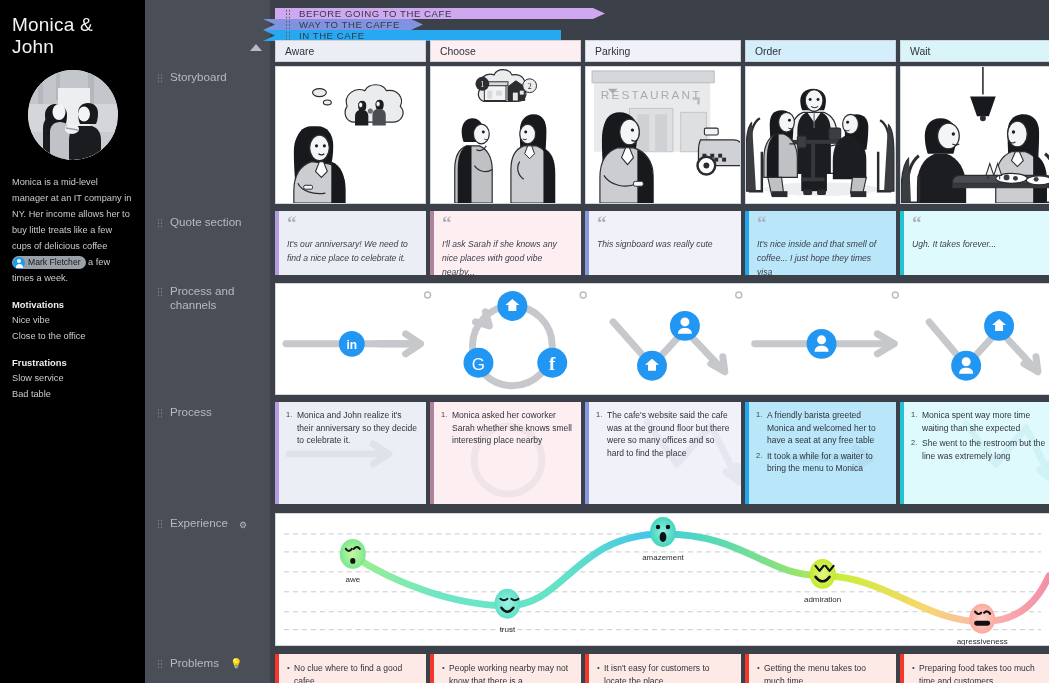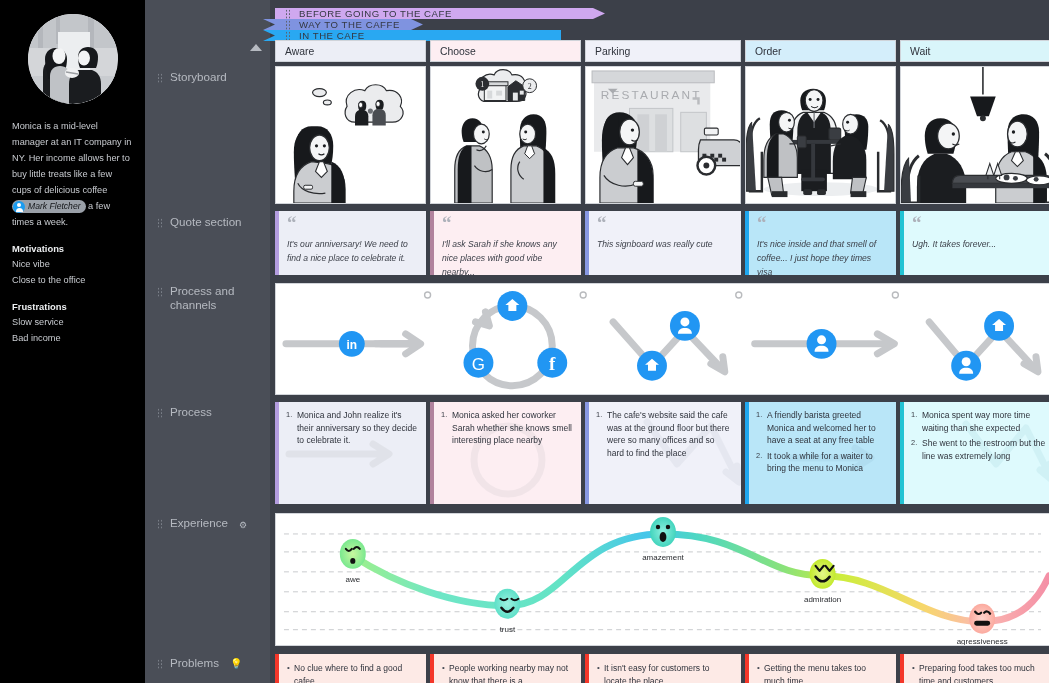--- a/index.html
+++ b/index.html
@@ -25,21 +25,21 @@
     margin: 0 auto 14px auto; overflow: hidden; background: #cfd1d4;
     position: relative;
   }
   .persona-bio {
     font-size: 9.2px; line-height: 16px; color: #c9ccd1; font-weight: 400;
   }
   .mention {
     display: inline-flex; align-items: center; gap: 3px;
     background: #9aa0a8; color: #15171a; border-radius: 9px;
     padding: 0 5px 0 1px; font-size: 8.6px; line-height: 13px;
-    vertical-align: middle; white-space: nowrap; font-style: italic;
+    vertical-align: middle; white-space: nowrap;
   }
   .mention .mdot {
     width: 12px; height: 12px; border-radius: 50%;
     background: #1b9cf0; display: inline-block; position: relative; flex: 0 0 12px;
   }
   .mention .mdot::before {
     content: ""; position: absolute; left: 4px; top: 2.5px;
     width: 4px; height: 4px; border-radius: 50%; background: #fff;
   }
   .mention .mdot::after {
@@ -161,20 +161,21 @@
     content: "\2022"; position: absolute; left: 0; top: -1px;
     font-size: 8px; color: #4a4e57;
   }
 </style>
 </head>
 <body>
 
 <div id="app">
 
   <aside class="persona">
+    <div class="persona-title">Monica &amp; John</div>
 
     <div class="avatar">
       <svg viewBox="0 0 90 90">
         <defs>
             <clipPath id="avclip">
               <circle cx="45" cy="45" r="45"></circle>
             </clipPath>
           </defs>
         <g clip-path="url(#avclip)">
           <rect width="90" height="90" fill="#d4d6d9"></rect>
@@ -208,21 +209,21 @@
       </span>
       <span>a few times a week.</span>
     </div>
 
     <div class="sec-head">Motivations</div>
     <div class="sec-item">Nice vibe</div>
     <div class="sec-item">Close to the office</div>
 
     <div class="sec-head">Frustrations</div>
     <div class="sec-item">Slow service</div>
-    <div class="sec-item">Bad income</div>
+    <div class="sec-item">Bad table</div>
   </aside>
 
   <div class="rowlabels">
     <div class="collapse-caret"></div>
 
     <div class="rowlabel" style="top:70px">
       <span class="grip"></span>
       <span>Storyboard</span>
     </div>
 

